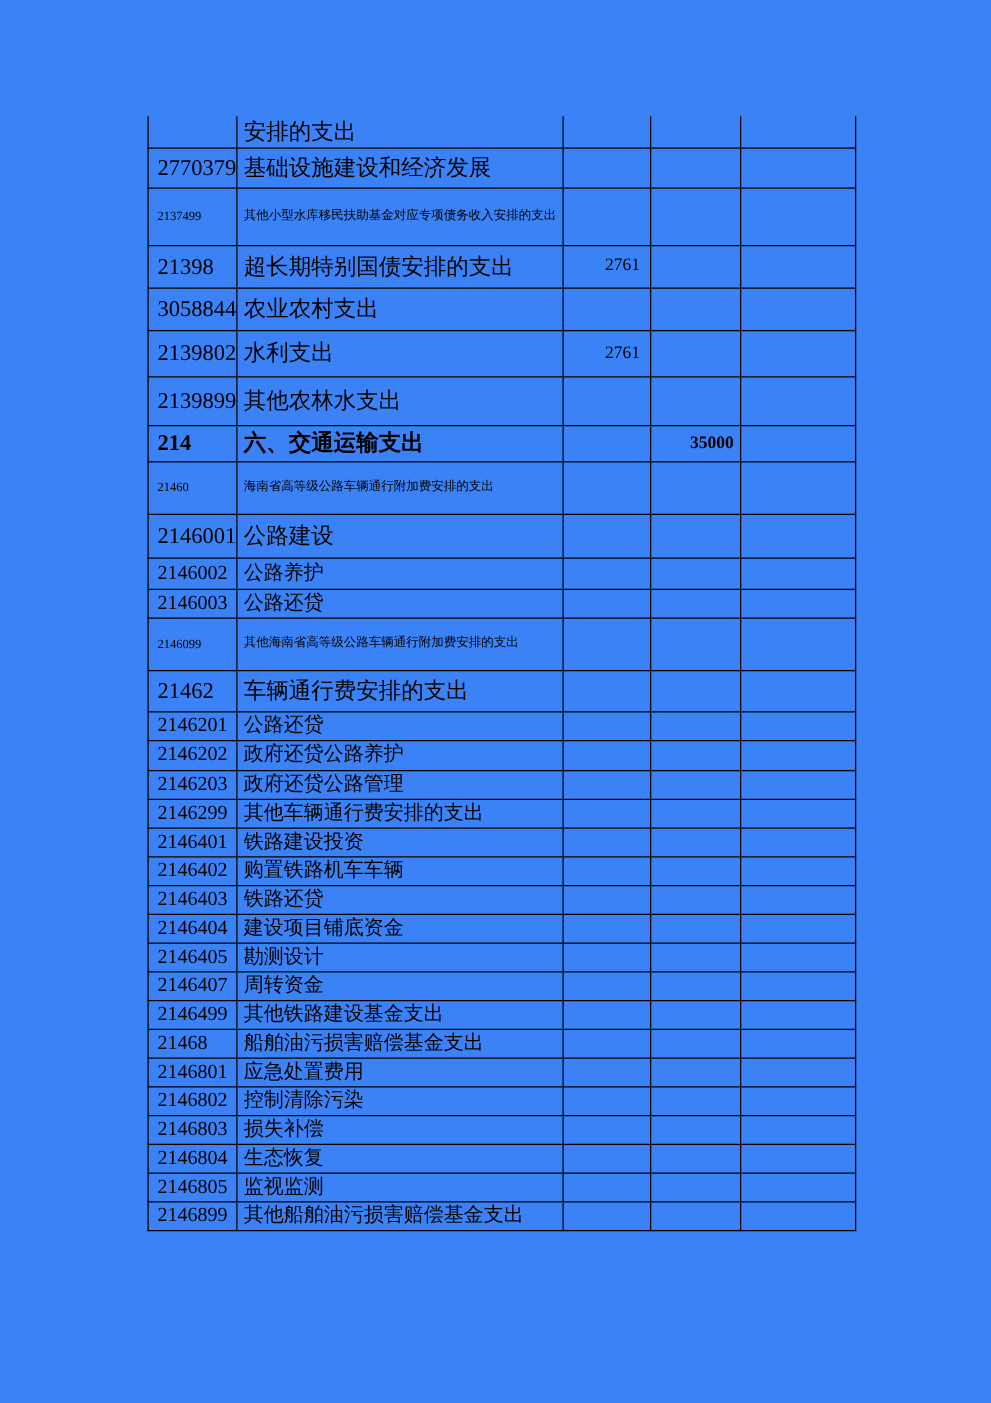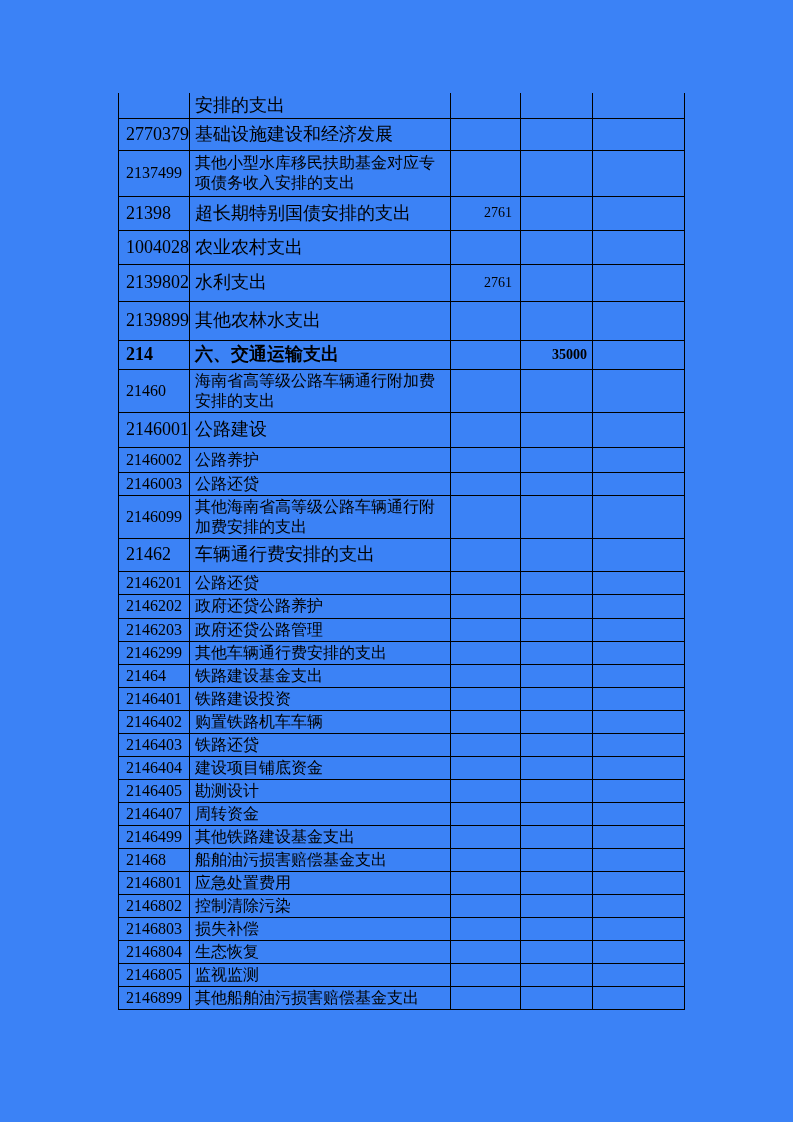--- a/index.html
+++ b/index.html
@@ -25,21 +25,21 @@
     word-break:break-all;
   }
   td.code{padding-left:7px;}
   td.desc{padding:1px 2px 1px 5px;line-height:1.25;}
   td.val{text-align:right;font-size:14px;line-height:1.1;}
   td.v1{padding-right:8px;}
   td.v2{padding-right:5px;}
   td.v3{padding-right:5px;}
   tr.size-l{font-size:18px;}
   tr.size-m{font-size:16px;}
-  tr.size-s{font-size:16px;}
+  tr.size-s{font-size:10px;}
   tr.bold td{font-weight:bold;}
   tr.partial td{border-top:none;}
 </style>
 </head>
 <body>
 
 <div class="page">
   <table class="budget">
     <colgroup>
       <col style="width:71px">
@@ -76,21 +76,21 @@
 
         <tr class="size-l" style="height: 34px;">
           <td class="code">21398</td>
           <td class="desc">超长期特别国债安排的支出</td>
           <td class="val v1">2761</td>
           <td class="val v2"></td>
           <td class="val v3"></td>
         </tr>
 
         <tr class="size-l" style="height: 34px;">
-          <td class="code">1004028</td>
+          <td class="code">3058844</td>
           <td class="desc">农业农村支出</td>
           <td class="val v1"></td>
           <td class="val v2"></td>
           <td class="val v3"></td>
         </tr>
 
         <tr class="size-l" style="height: 37px;">
           <td class="code">2139802</td>
           <td class="desc">水利支出</td>
           <td class="val v1">2761</td>
@@ -187,27 +187,20 @@
         </tr>
 
         <tr class="size-m" style="height: 23px;">
           <td class="code">2146299</td>
           <td class="desc">其他车辆通行费安排的支出</td>
           <td class="val v1"></td>
           <td class="val v2"></td>
           <td class="val v3"></td>
         </tr>
 
-        <tr class="size-m" style="height: 20px;">
-          <td class="code">21464</td>
-          <td class="desc">铁路建设基金支出</td>
-          <td class="val v1"></td>
-          <td class="val v2"></td>
-          <td class="val v3"></td>
-        </tr>
 
         <tr class="size-m" style="height: 22px;">
           <td class="code">2146401</td>
           <td class="desc">铁路建设投资</td>
           <td class="val v1"></td>
           <td class="val v2"></td>
           <td class="val v3"></td>
         </tr>
 
         <tr class="size-m" style="height: 21px;">

